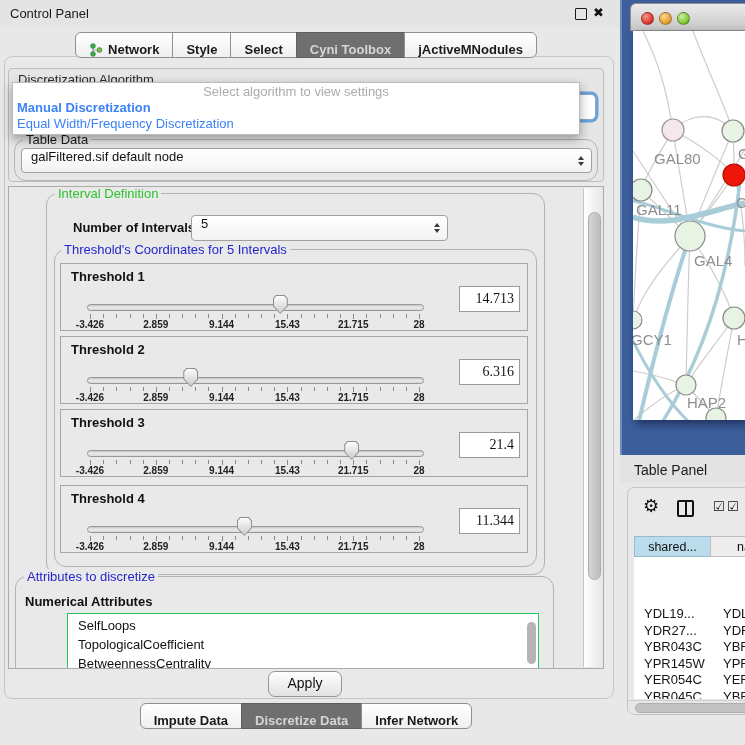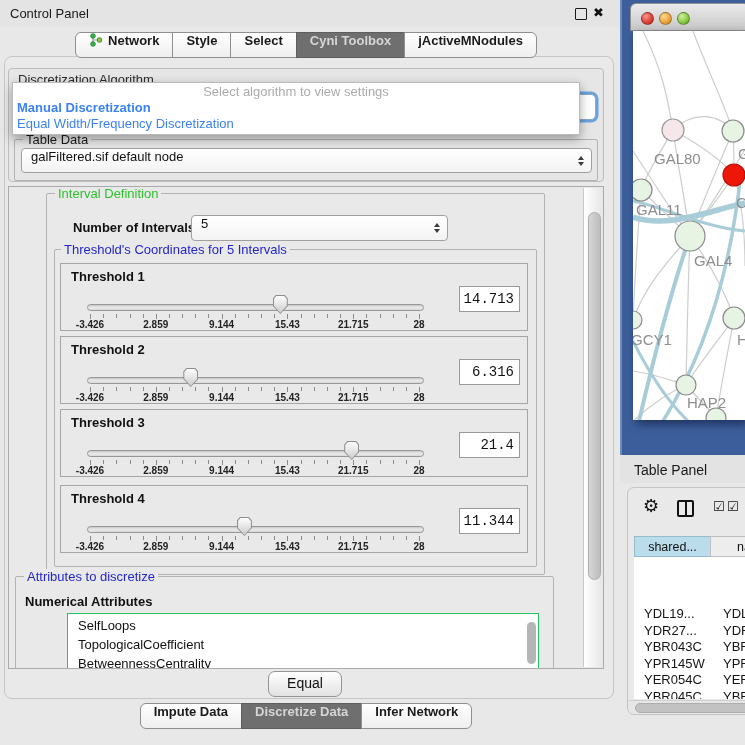--- a/index.html
+++ b/index.html
@@ -8,32 +8,32 @@
   .abs{position:absolute}
   
   #cp-titlebar{left:0;top:0;width:620px;height:27px;background:#E4E4E4}
   #cp-title{left:10px;top:6px;font-size:13px;color:#1A1A1A}
   #float-icon{left:575px;top:8px;width:10px;height:10px;border:1.6px solid #1A1A1A;border-radius:1px}
   #close-icon{left:593px;top:5px;font-size:13px;font-weight:bold;color:#111;font-family:"DejaVu Sans",sans-serif}
   
   #top-tabs{left:0;top:32px;width:612px;display:flex;justify-content:center;z-index:6}
   #bottom-tabs{left:0;top:703px;width:612px;display:flex;justify-content:center;z-index:6}
   .tab{height:24px;padding:0 13px;background:linear-gradient(#FFFFFF,#EFEFEF);border:1px solid #8F8F8F;
-       margin-left:-1px;font-size:13px;font-weight:bold;color:#1A1A1A;display:flex;align-items:flex-start;gap:5px;cursor:default}
+       margin-left:-1px;font-size:13px;font-weight:bold;color:#1A1A1A;display:flex;align-items:flex-end;gap:5px;cursor:default}
   .tab:first-child{border-radius:6px 0 0 6px;margin-left:0}
   .tab:last-child{border-radius:0 6px 6px 0}
   .tab.sel{background:#6F6F6F;color:#D6D6D6;border-color:#5E5E5E}
   
   #wrapper{left:4px;top:56px;width:608px;height:641px;background:#E9E9E9;border:1px solid #C6C6C6;border-radius:8px;z-index:1}
   
   #algo-panel{left:8px;top:68px;width:594px;height:112px;background:#E6E6E6;border:1px solid #BDBDBD;border-radius:4px;z-index:2}
   #algo-legend{left:18px;top:72px;font-size:13px;color:#2A2A2A;z-index:3}
   #combo-behind{left:20px;top:94px;width:574px;height:24px;background:#FFF;border:1px solid #88A9CC;border-radius:5px;
                 box-shadow:0 0 0 2.5px rgba(92,154,216,0.9);z-index:4}
-  .fieldset{position:absolute;border:1px solid #B3B3B3;border-radius:2px}
+  .fieldset{position:absolute;border:1px solid #B3B3B3;border-radius:12px}
   .legend{position:absolute;top:-8px;left:8px;background:#E6E6E6;padding:0 3px;font-size:13px;color:#1A1A1A;white-space:nowrap}
   #td-field{left:14px;top:139px;width:582px;height:40px;z-index:3}
   .combo{position:absolute;background:linear-gradient(#FFFFFF,#F3F3F3);border:1px solid #A0A0A0;border-radius:4px;
          font-size:13px;color:#111;display:flex;align-items:flex-start;padding-left:9px}
   #td-combo{left:6px;top:8px;width:560px;height:23px}
   .spin{position:absolute;right:7px;top:50%;transform:translateY(-50%);display:flex;flex-direction:column;gap:2px}
   .spin i{display:block;width:0;height:0;border-left:3.5px solid transparent;border-right:3.5px solid transparent}
   .spin .up{border-bottom:4.5px solid #3A3A3A}
   .spin .dn{border-top:4.5px solid #3A3A3A}
   
@@ -57,21 +57,21 @@
   .track{position:absolute;left:26px;top:40px;width:335px;height:5px;border:1px solid #979797;border-radius:4px;
          background:linear-gradient(#C6C6C6,#E9E9E9 45%,#DADADA)}
   .tick{position:absolute;top:50px;width:1px;height:3.5px;background:#8A8A8A}
   .tick.major{height:5px}
   .tlabel{position:absolute;top:55px;font-size:10px;font-weight:bold;color:#222;transform:translateX(-50%);white-space:nowrap}
   .thumb-outer{position:absolute;top:31px;width:15px;height:19px;background:#8E8E8E;
         clip-path:polygon(20% 0,80% 0,100% 18%,100% 58%,50% 100%,0 58%,0 18%)}
   .thumb-inner{position:absolute;left:1px;top:1px;width:13px;height:17px;background:linear-gradient(#FDFDFD,#CCCCCC);
         clip-path:polygon(20% 0,80% 0,100% 18%,100% 58%,50% 100%,0 58%,0 18%)}
   .vbox{position:absolute;left:398px;top:22px;width:54px;height:24px;border:1px solid #9A9A9A;background:#FFF;
-        font-family:Liberation Mono, monospace;font-size:14px;color:#111;text-align:right;padding:0 5px 0 0}
+        font-family:Liberation Serif, serif;font-size:14px;color:#111;text-align:right;padding:0 5px 0 0}
   #attr-fs{left:6px;top:389px;width:537px;height:110px}
   #numattr-label{left:16px;top:407px;font-size:13px;font-weight:bold;color:#111}
   #attr-list{left:58px;top:426px;width:470px;height:80px;background:#FFF;border:1px solid #22c55e}
   .list-item{position:absolute;left:10px;height:19px;font-size:13px;color:#111;white-space:nowrap}
   #list-scroll{position:absolute;right:1px;top:2px;width:10px;height:76px}
   #list-thumb{position:absolute;left:0;top:6px;width:9px;height:42px;background:#B5B5B5;border-radius:5px}
   #main-scroll{left:574px;top:1px;width:19px;height:479px;background:linear-gradient(to right,#FFFFFF,#E6E6E6);border-left:1px solid #C8C8C8}
   #main-thumb{position:absolute;left:3.5px;top:24px;width:11px;height:366px;background:linear-gradient(to right,#D6D6D6,#BDBDBD);
         border:1px solid #ACACAC;border-radius:7px}
   
@@ -357,21 +357,21 @@
       </div>
   <div class="list-item" style="top: 4px;">SelfLoops</div>
       <div class="list-item" style="top: 23px;">TopologicalCoefficient</div>
       <div class="list-item" style="top: 42px;">BetweennessCentrality</div>
     </div>
   <div class="abs" id="main-scroll">
     <div id="main-thumb"></div>
   </div>
 </div>
 
-<div class="abs" id="apply-btn">Equal</div>
+<div class="abs" id="apply-btn">Apply</div>
 <div class="abs" id="bottom-tabs">
     <div class="tab">
       <span>Impute Data</span>
     </div>
     <div class="tab sel">
       <span>Discretize Data</span>
     </div>
     <div class="tab">
       <span>Infer Network</span>
     </div>

